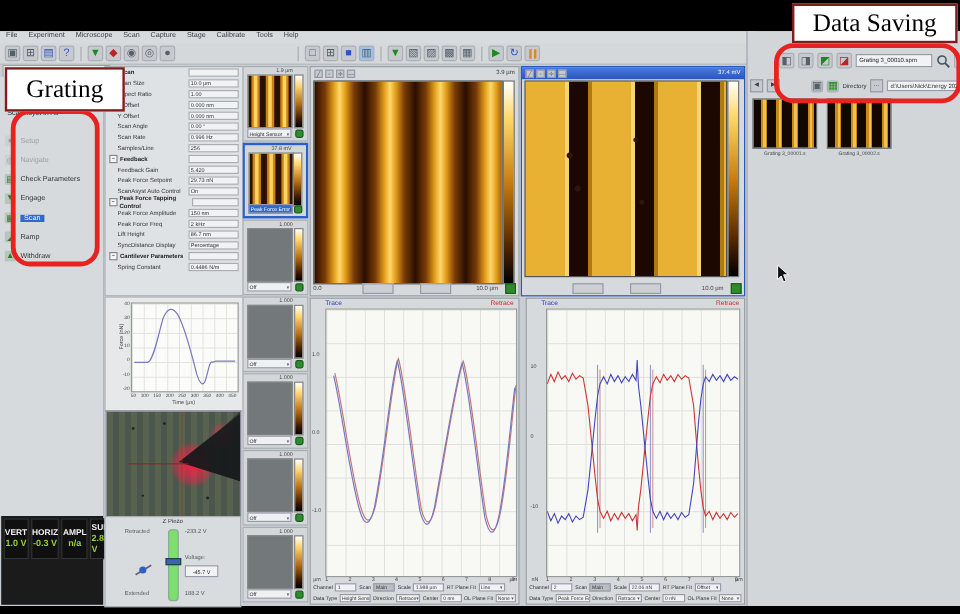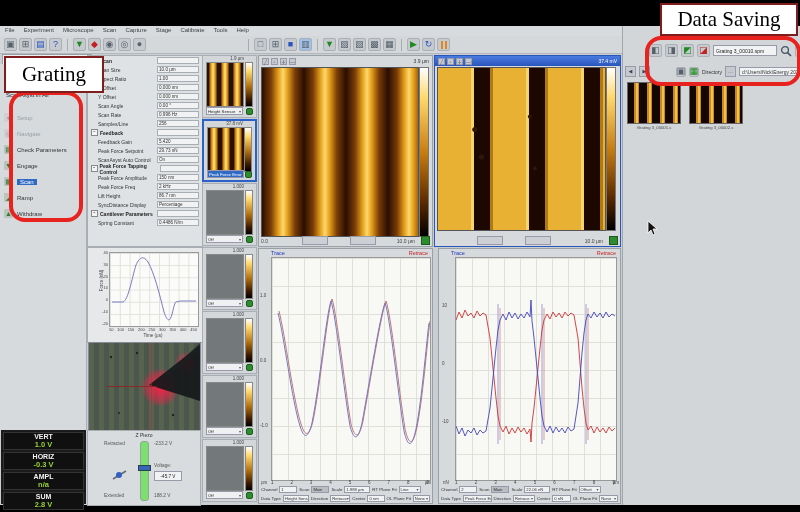--- a/index.html
+++ b/index.html
@@ -55,21 +55,21 @@
   .camera{position:absolute;left:88px;top:316px;width:111px;height:87px;border:1px solid #889;
      background:repeating-linear-gradient(90deg,#57624f 0 5px,#4b564c 5px 10px);overflow:hidden;}
   .glow{position:absolute;left:34px;top:8px;width:72px;height:70px;pointer-events:none;
      background:radial-gradient(circle 26px at 52% 52%,rgba(255,30,70,.95),rgba(255,30,70,.4) 55%,transparent 75%),
                 radial-gradient(circle 18px at 88% 18%,rgba(255,40,80,.85),transparent 70%);}
   .cantilever{position:absolute;right:0;top:0;width:111px;height:87px;}
   .xhairv{position:absolute;left:62px;top:0;width:1px;height:87px;background:rgba(190,40,40,.55);}
   .xhairh{position:absolute;left:18px;top:43px;width:50px;height:1px;background:rgba(150,30,30,.8);}
   
   .meters{position:absolute;left:1px;top:404px;width:85px;height:74px;background:#1b1b1b;
-     display:grid;grid-template-columns:1fr;grid-template-rows:1fr 1fr;gap:2px;padding:2px;box-sizing:border-box;}
+     display:grid;grid-template-columns:1fr 1fr 1fr 1fr;grid-template-rows:1fr 1fr;gap:2px;padding:2px;box-sizing:border-box;}
   .meter{background:#101010;border:1px solid #333;display:flex;flex-direction:column;align-items:center;justify-content:center;}
   .meter .ml{color:#f2f2f2;font-size:7px;font-weight:bold;}
   .meter .mv{color:#97d333;font-size:7.5px;font-weight:bold;}
   
   .zpiezo{position:absolute;left:87px;top:404px;width:112px;height:74px;background:#d9dcdf;border:1px solid #a8aeb3;}
   .zpiezo .zt{position:absolute;top:1px;width:100%;text-align:center;font-size:5px;color:#333;}
   .zlab{position:absolute;font-size:4.8px;color:#555;}
   .ztrack{position:absolute;left:52px;top:10px;width:7px;height:58px;background:#7ede6e;border:1px solid #8a9;border-radius:3px;}
   .zhandle{position:absolute;left:50px;top:34px;width:11px;height:4px;background:#3a62b8;border:1px solid #244;}
   .zvbox{position:absolute;left:66px;top:40px;width:26px;height:8px;background:#f0f2f3;border:1px solid #99a;

